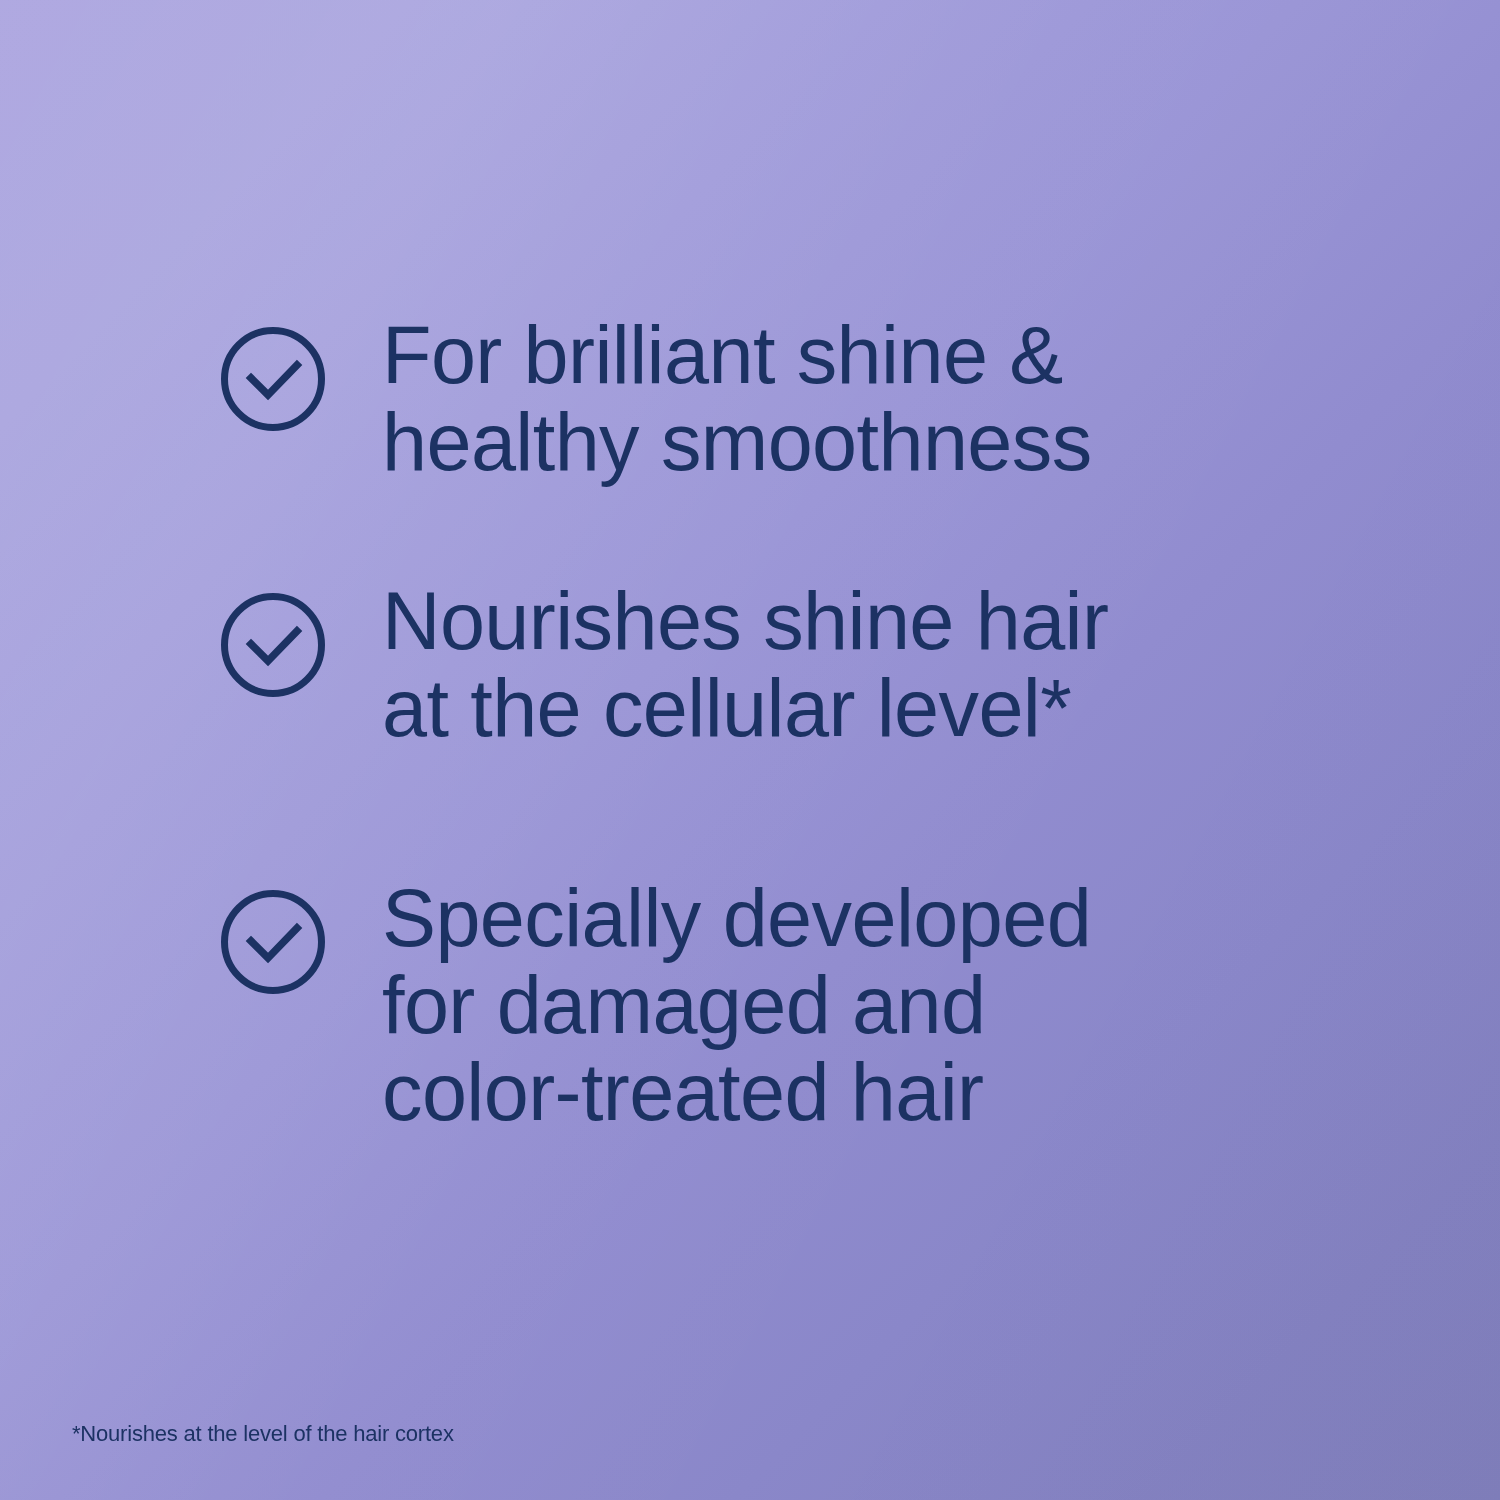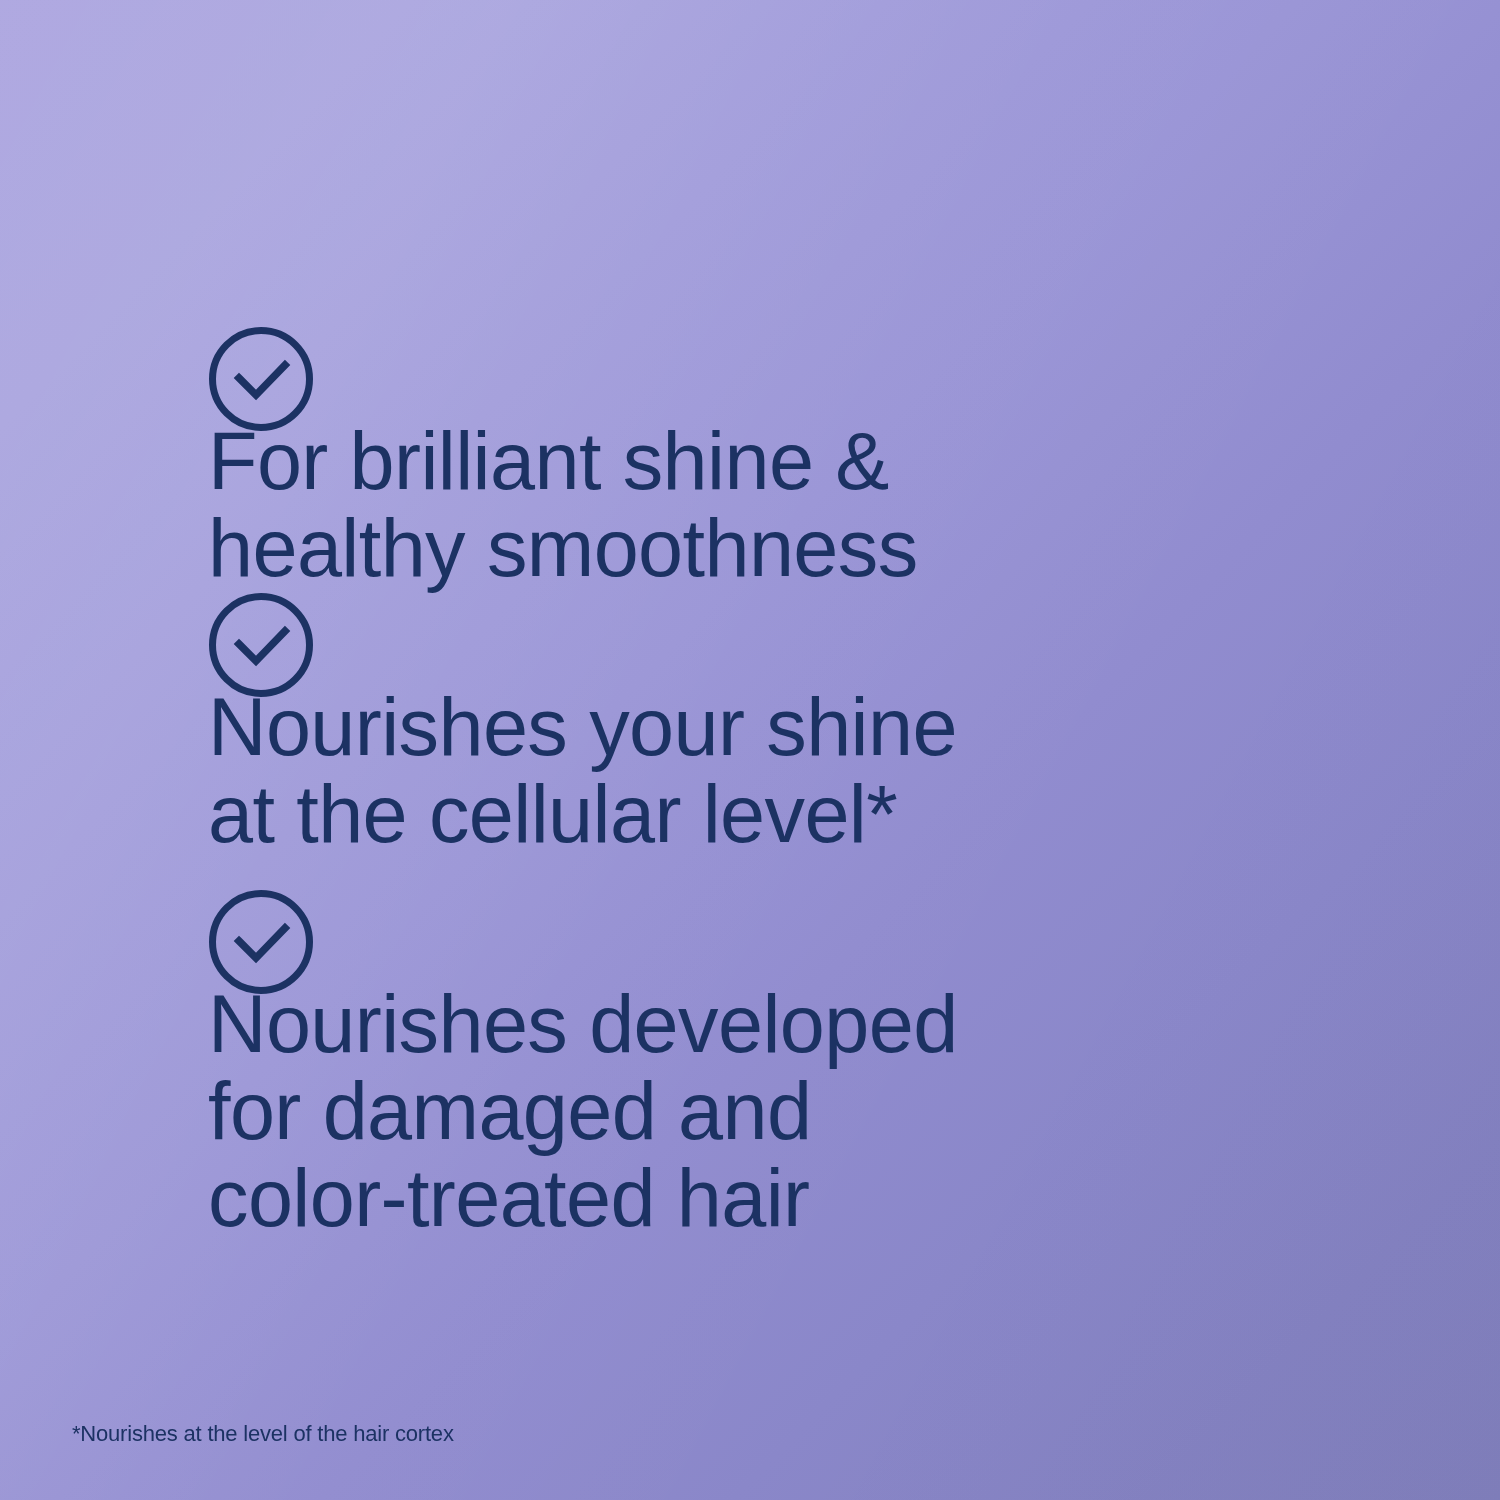--- a/index.html
+++ b/index.html
@@ -60,22 +60,21 @@
     position: absolute;
     left: 0;
     top: 0;
     width: 1500px;
   }
 
   .benefit-item {
     position: absolute;
     display: flex;
     align-items: flex-start;
-    left: 208px;
-    flex-direction: column;
+    left: 220px;
   }
 
   .benefit-item.item-0 { top: 326px; }
   .benefit-item.item-1 { top: 592px; }
   .benefit-item.item-2 { top: 889px; }
 
   .check-icon {
     flex: 0 0 auto;
     width: 106px;
     height: 106px;
@@ -135,32 +134,32 @@
 healthy smoothness</p>
       </div>
 
       <div class="benefit-item item-1">
         <span class="check-icon">
           <svg viewBox="0 0 106 106" xmlns="http://www.w3.org/2000/svg" aria-hidden="true">
             <circle cx="53" cy="53" r="48.5" fill="none" stroke="#1C3263" stroke-width="7"></circle>
             <polyline points="31,52 48,69 77,39" fill="none" stroke="#1C3263" stroke-width="7.5" stroke-linecap="square" stroke-linejoin="miter"></polyline>
           </svg>
         </span>
-        <p class="benefit-text">Nourishes your shine
+        <p class="benefit-text">Nourishes shine hair
 at the cellular level*</p>
       </div>
 
       <div class="benefit-item item-2">
         <span class="check-icon">
           <svg viewBox="0 0 106 106" xmlns="http://www.w3.org/2000/svg" aria-hidden="true">
             <circle cx="53" cy="53" r="48.5" fill="none" stroke="#1C3263" stroke-width="7"></circle>
             <polyline points="31,52 48,69 77,39" fill="none" stroke="#1C3263" stroke-width="7.5" stroke-linecap="square" stroke-linejoin="miter"></polyline>
           </svg>
         </span>
-        <p class="benefit-text">Nourishes developed
+        <p class="benefit-text">Specially developed
 for damaged and
 color-treated hair</p>
       </div>
 
     </div>
 
     <p class="footnote">*Nourishes at the level of the hair cortex</p>
 
   </div>
 </div>

